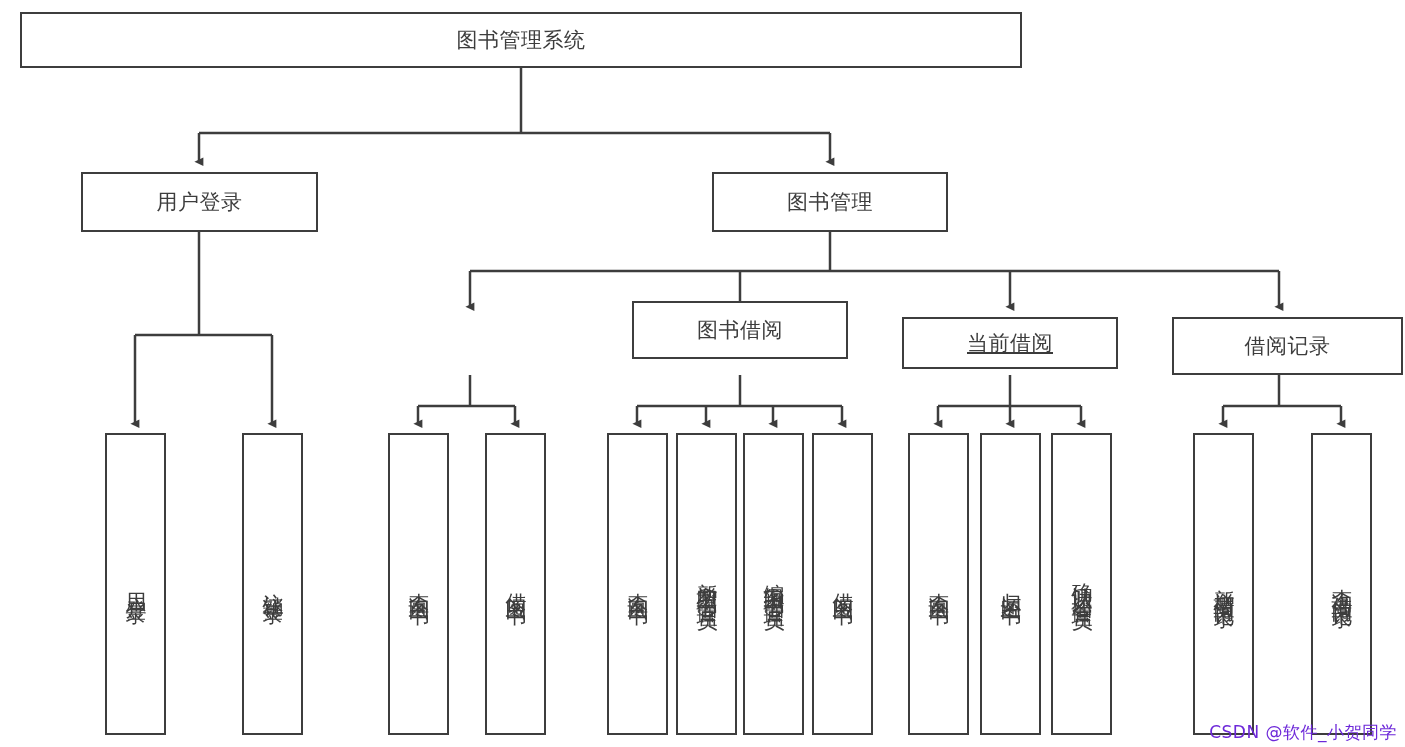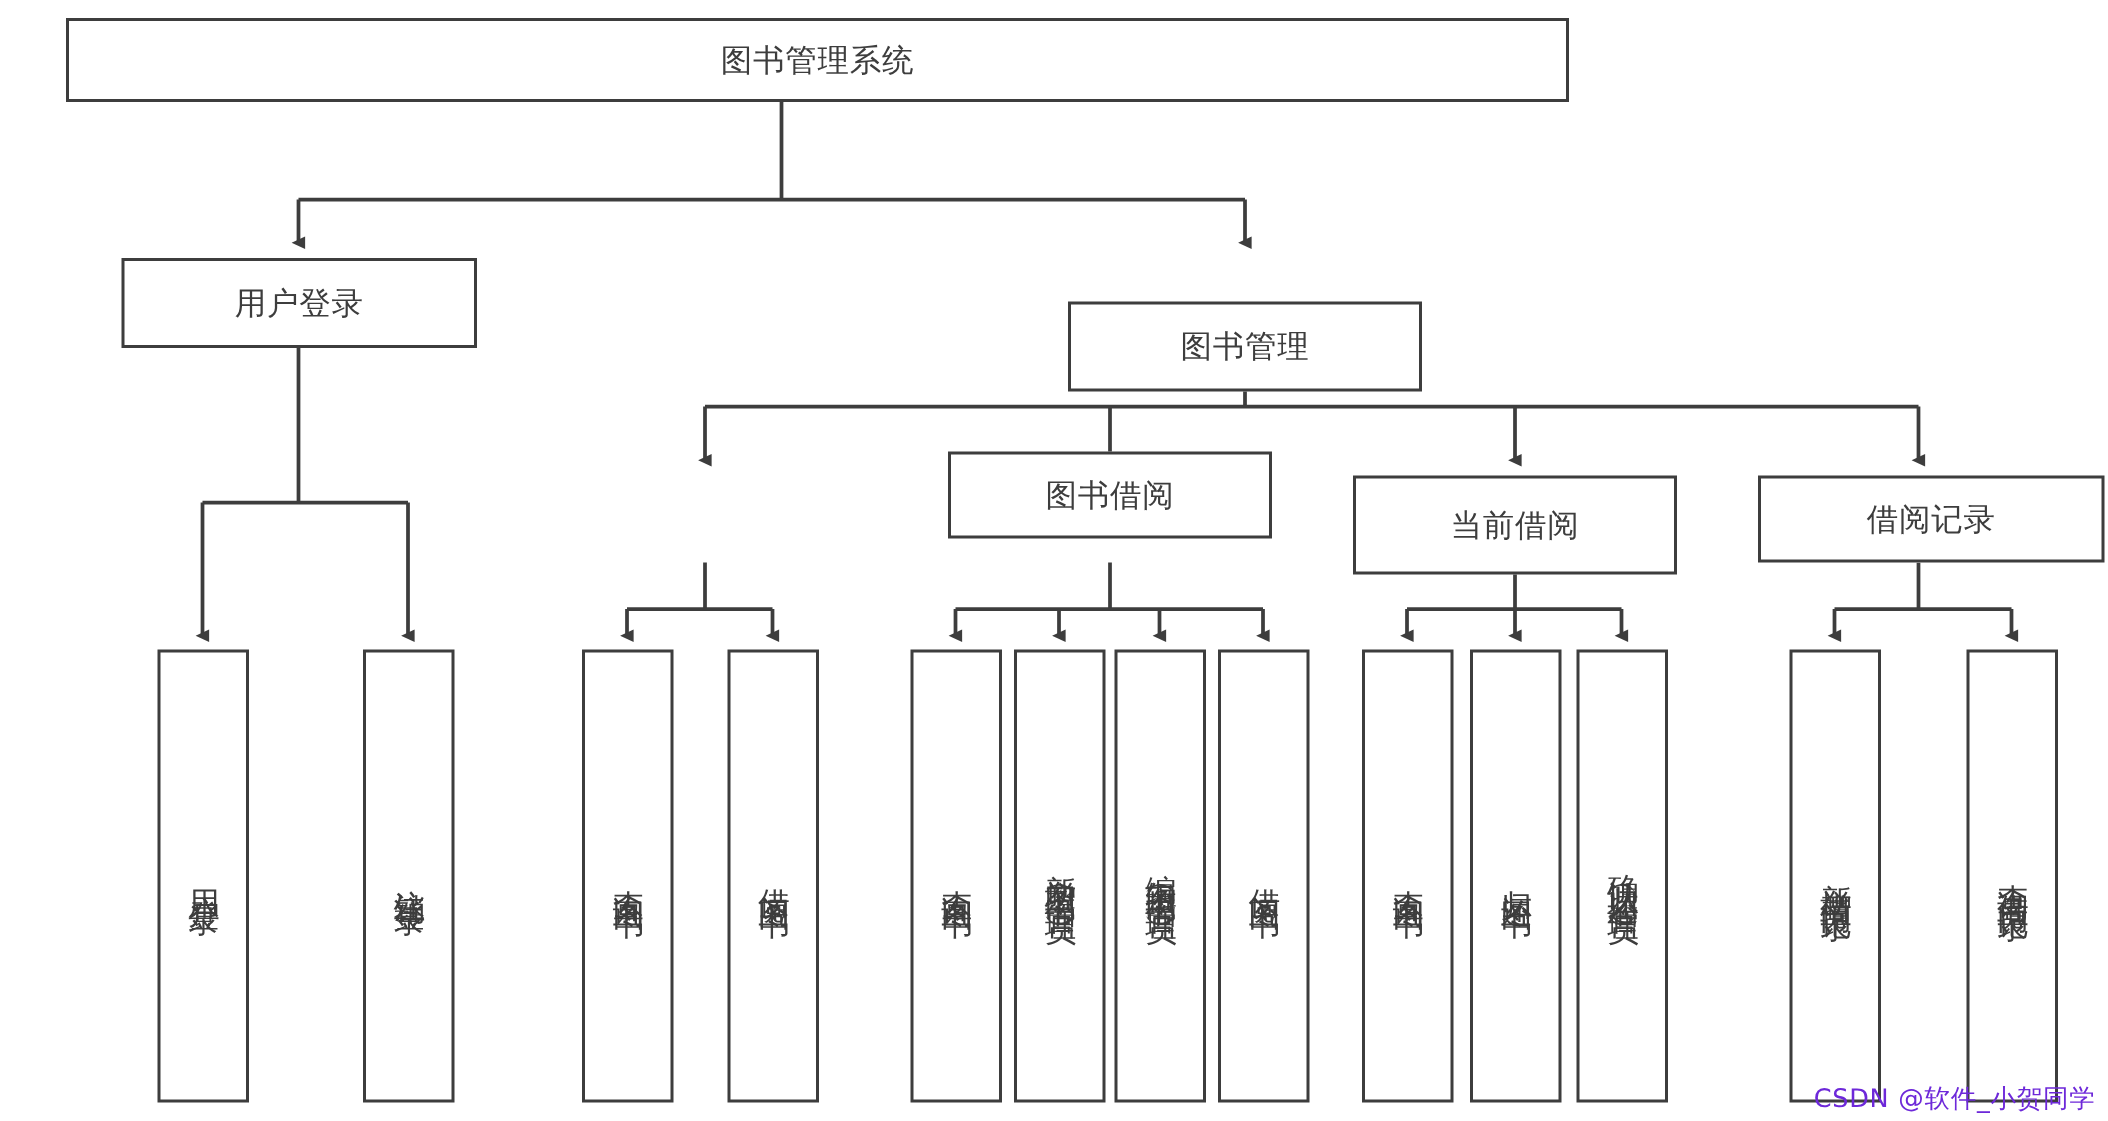--- a/index.html
+++ b/index.html
@@ -112,35 +112,35 @@
       <path d="M1010,406 L1010,424" marker-end="url(#arrow)"></path>
       <path d="M1081,406 L1081,424" marker-end="url(#arrow)"></path>
 
       <path d="M1279,375 L1279,406"></path>
       <path d="M1223,406 L1341,406"></path>
       <path d="M1223,406 L1223,424" marker-end="url(#arrow)"></path>
       <path d="M1341,406 L1341,424" marker-end="url(#arrow)"></path>
     </g>
   </svg>
 
-  <div class="node" style="left:20px;top:12px;width:1002px;height:56px;margin-left:24px;">
+  <div class="node" style="left:20px;top:12px;width:1002px;height:56px;">
     <span class="label">图书管理系统</span>
   </div>
 
   <div class="node" style="left:81px;top:172px;width:237px;height:60px;">
     <span class="label">用户登录</span>
   </div>
-  <div class="node" style="left:712px;top:172px;width:236px;height:60px;margin-top:29px;">
+  <div class="node" style="left:712px;top:172px;width:236px;height:60px;">
     <span class="label">图书管理</span>
   </div>
 
   <div class="node" style="left:632px;top:301px;width:216px;height:58px;">
     <span class="label">图书借阅</span>
   </div>
-  <div class="node" style="left:902px;top:317px;width:216px;height:66px;">
+  <div class="node" style="left:902px;top:317px;width:216px;height:52px;text-decoration:underline;">
     <span class="label">当前借阅</span>
   </div>
   <div class="node" style="left:1172px;top:317px;width:231px;height:58px;align-items:center;">
     <span class="label">借阅记录</span>
   </div>
 
   <div class="node vert" style="left: 105px; top: 433px; width: 61px; height: 302px; align-items: center; padding-top: 0px;">
     <span class="label">用户登录</span>
   </div>
   <div class="node vert" style="left: 242px; top: 433px; width: 61px; height: 302px; align-items: center; padding-top: 0px;">

